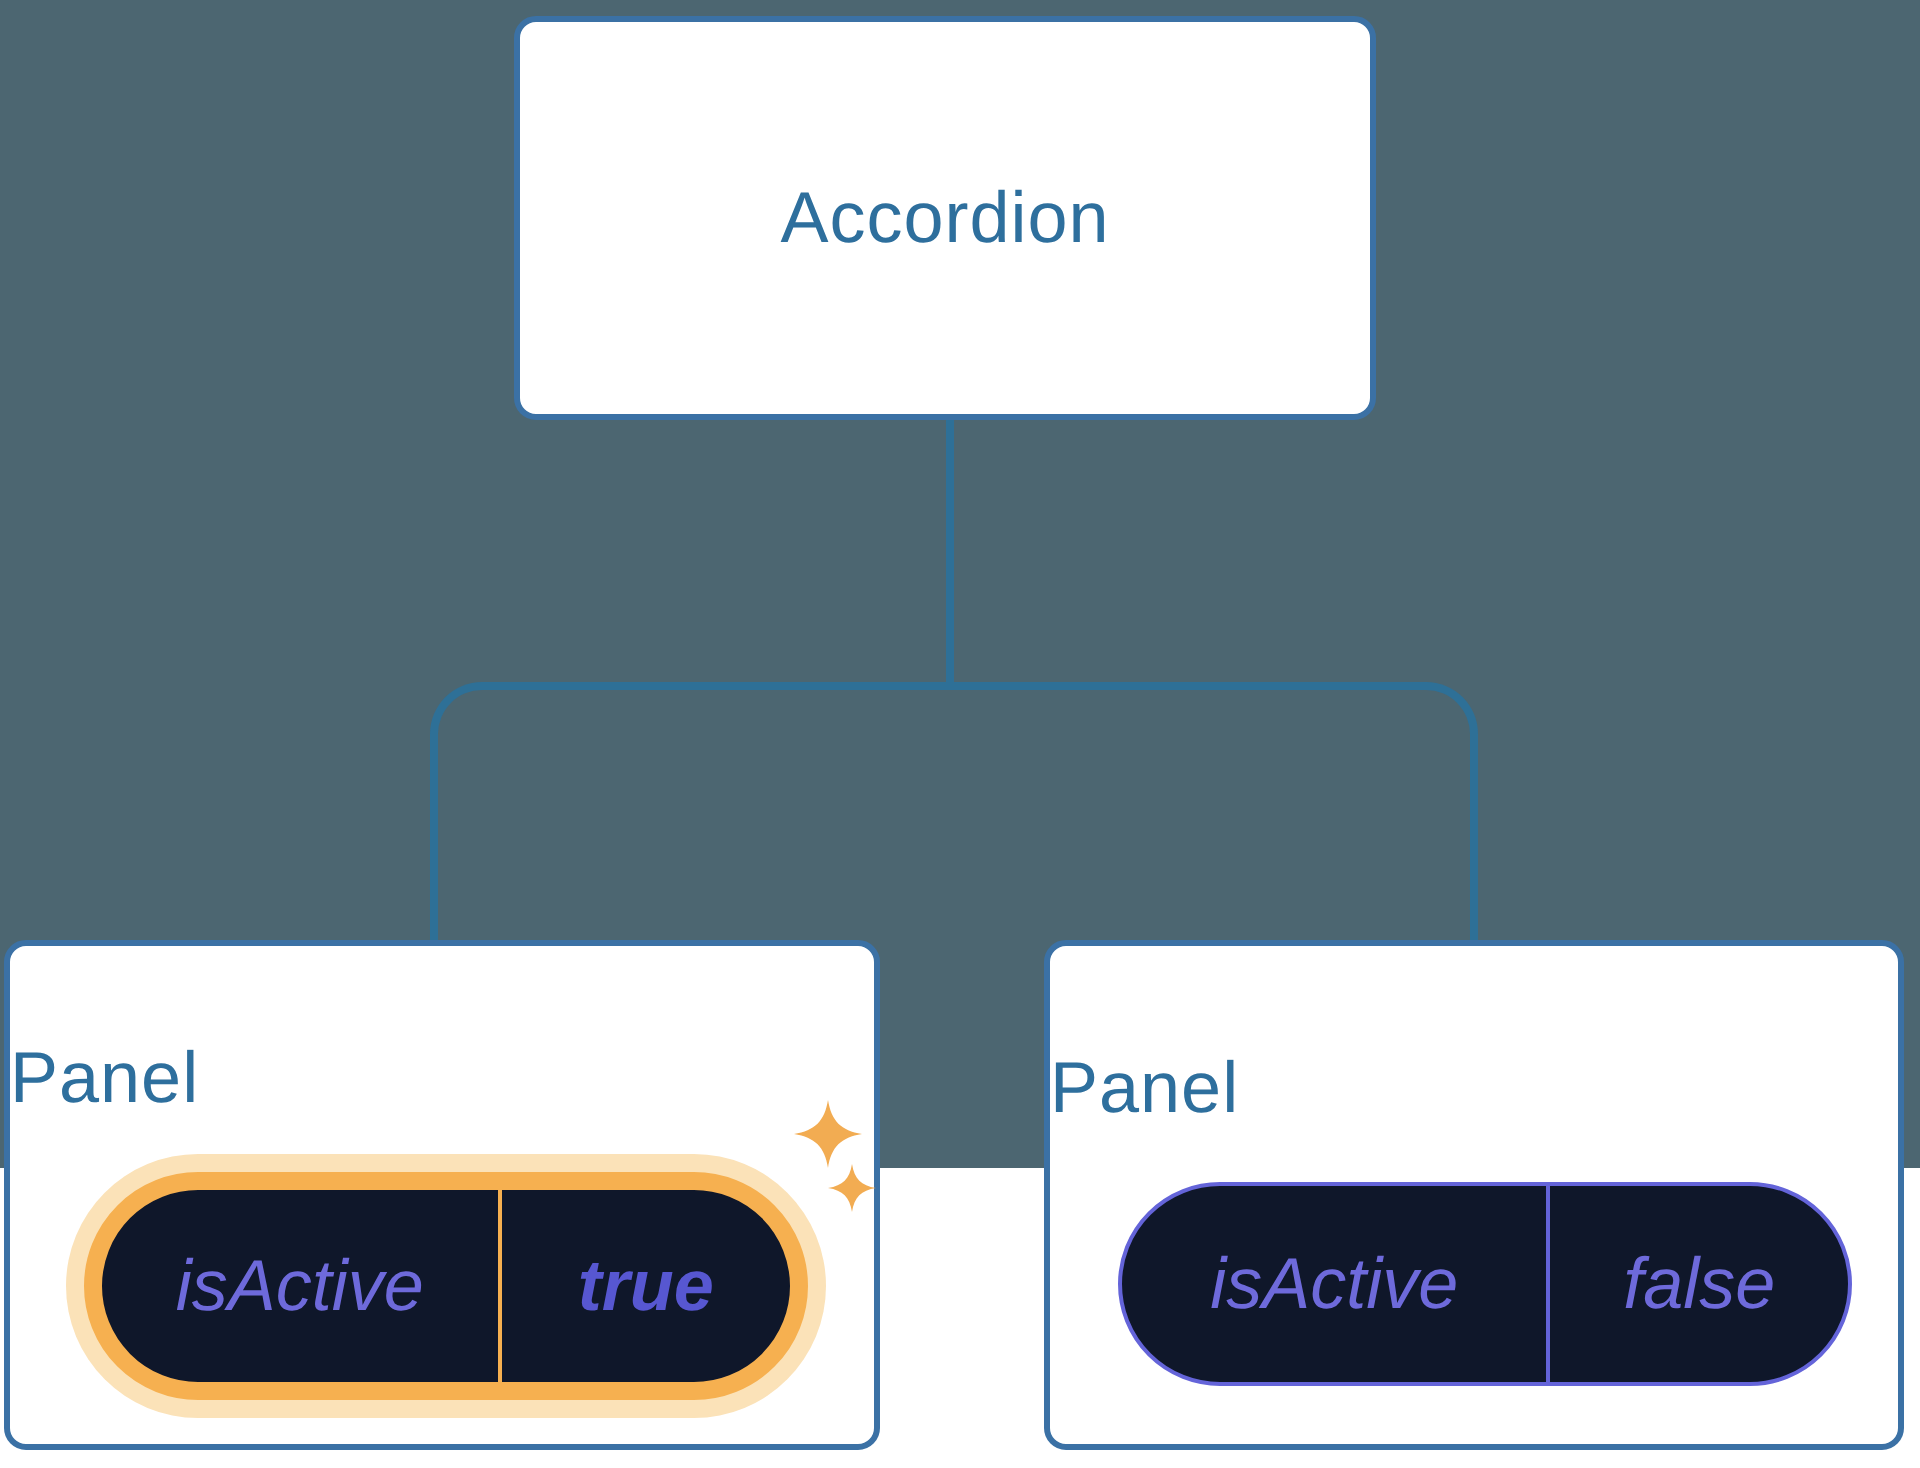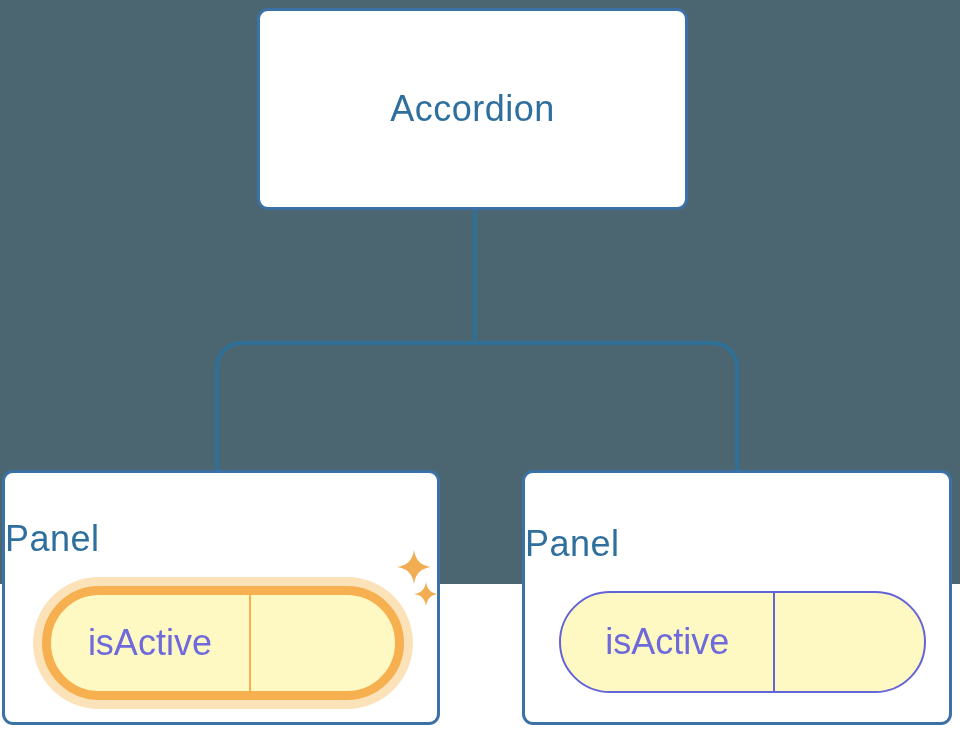--- a/index.html
+++ b/index.html
@@ -70,25 +70,26 @@
     color: var(--node-text, #2E6F9D);
     font-size: 36px;
     font-weight: 500;
     letter-spacing: 0.5px;
   }
   .panel.right .panel-title { top: 50px; }
   
   .pill {
     position: absolute;
     box-sizing: border-box;
-    background: #fef9c3;
+    background: #0f172a;
     border-radius: 999px;
     display: flex;
     align-items: stretch;
     overflow: hidden;
+    font-style: italic;
   }
   .pill-active {
     left: 37px; top: 113px;
     width: 362px; height: 114px;
     border: 9px solid var(--highlight, #F6B050);
     box-shadow: 0 0 0 9px var(--highlight-glow, #FBE2B8);
   }
   .pill-inactive {
     left: 34px; top: 118px;
     width: 367px; height: 102px;
@@ -134,34 +135,36 @@
 
   <div class="node node-root">
     <span class="node-title">Accordion</span>
   </div>
 
   <div class="node panel">
     <div class="panel-title">Panel</div>
     <div class="pill pill-active">
       <div class="pill-cell key">isActive</div>
       <div class="pill-divider"></div>
+      <div class="pill-cell val">true</div>
     </div>
     <div class="sparkle sparkle-large">
       <svg viewBox="0 0 100 100" aria-hidden="true">
         <path d="M50 0 C55 31 69 45 100 50 C69 55 55 69 50 100 C45 69 31 55 0 50 C31 45 45 31 50 0 Z"></path>
       </svg>
     </div>
     <div class="sparkle sparkle-small">
       <svg viewBox="0 0 100 100" aria-hidden="true">
         <path d="M50 0 C55 31 69 45 100 50 C69 55 55 69 50 100 C45 69 31 55 0 50 C31 45 45 31 50 0 Z"></path>
       </svg>
     </div>
   </div>
 
   <div class="node panel right">
     <div class="panel-title">Panel</div>
     <div class="pill pill-inactive">
       <div class="pill-cell key">isActive</div>
       <div class="pill-divider"></div>
+      <div class="pill-cell val">false</div>
     </div>
   </div>
 
 </div>
 
 </body></html>

